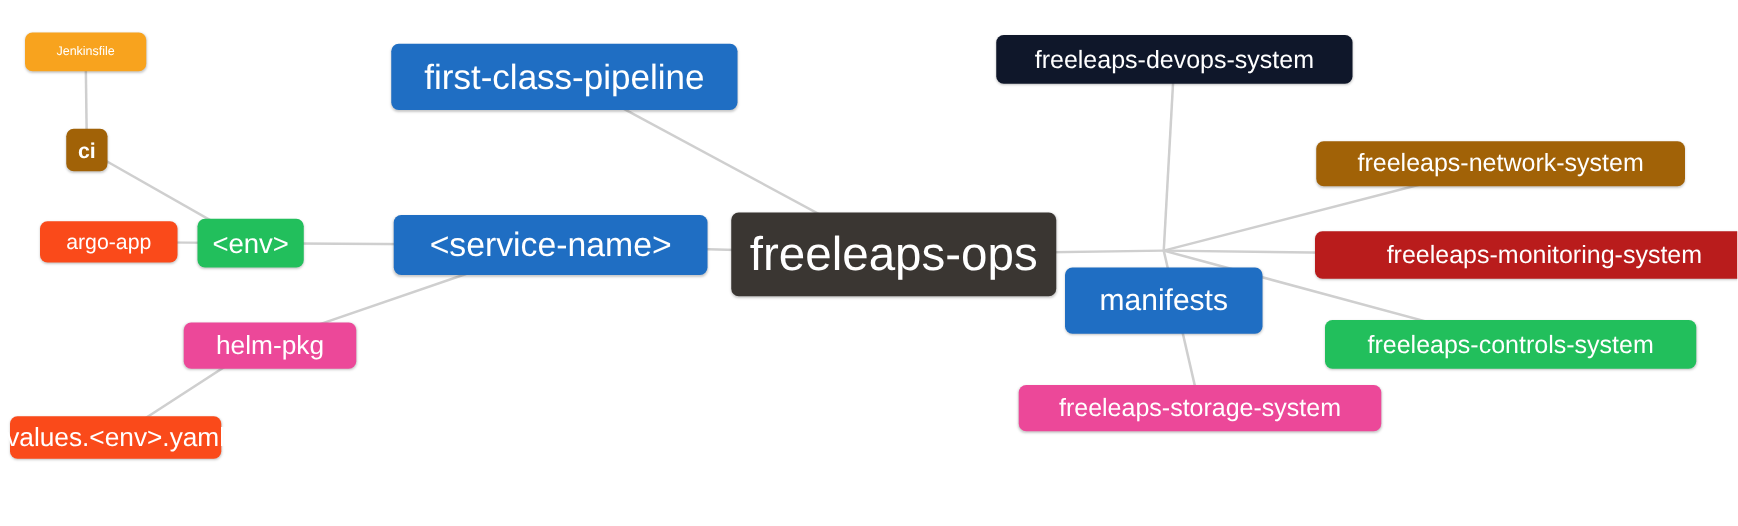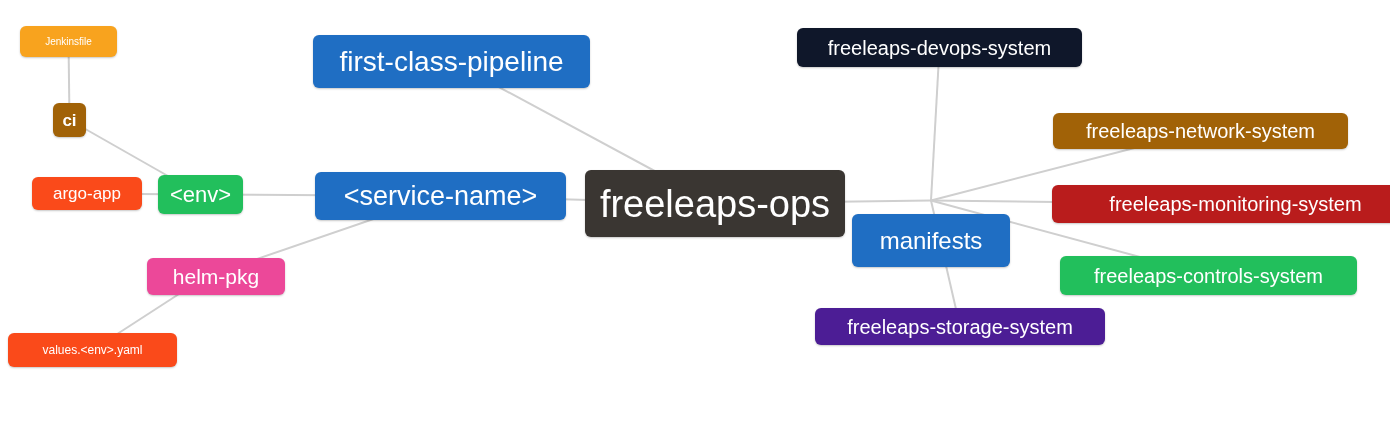--- a/index.html
+++ b/index.html
@@ -57,23 +57,23 @@
       <line x1="931" y1="200.5" x2="1214.5" y2="204" stroke="#CFCFCF" stroke-width="2"></line>
       <line x1="931" y1="200.5" x2="1208.5" y2="275.5" stroke="#CFCFCF" stroke-width="2"></line>
       <line x1="931" y1="200.5" x2="960" y2="326.5" stroke="#CFCFCF" stroke-width="2"></line>
     </svg>
 
   <div class="node" style="left: 20px; top: 26px; width: 97px; height: 31px; background: rgb(248, 163, 30); color: rgb(255, 255, 255); font-size: 10px; font-weight: 400;">Jenkinsfile</div>
   <div class="node" style="left: 53px; top: 103px; width: 33px; height: 34px; background: #a16207; color: rgb(255, 255, 255); font-size: 17px; font-weight: 700;">ci</div>
   <div class="node" style="left: 32px; top: 177px; width: 110px; height: 33px; background: rgb(250, 74, 26); color: rgb(255, 255, 255); font-size: 17px; font-weight: 400;">argo-app</div>
   <div class="node" style="left: 158px; top: 175px; width: 85px; height: 39px; background: rgb(34, 191, 92); color: rgb(255, 255, 255); font-size: 22px; font-weight: 400;">&lt;env&gt;</div>
   <div class="node" style="left: 147px; top: 258px; width: 138px; height: 37px; background: #ec4899; color: rgb(255, 255, 255); font-size: 21px; font-weight: 400;">helm-pkg</div>
-  <div class="node" style="left: 8px; top: 333px; width: 169px; height: 34px; background: rgb(250, 74, 26); color: rgb(255, 255, 255); font-size: 12px; font-weight: 400;">values.&lt;env&gt;.yaml</div>
+  <div class="node" style="left: 8px; top: 333px; width: 169px; height: 34px; background: rgb(250, 74, 26); color: rgb(255, 255, 255); font-size: 21px; font-weight: 400;">values.&lt;env&gt;.yaml</div>
   <div class="node" style="left: 313px; top: 35px; width: 277px; height: 53px; background: rgb(31, 110, 195); color: rgb(255, 255, 255); font-size: 28px; font-weight: 400;">first-class-pipeline</div>
   <div class="node" style="left: 315px; top: 172px; width: 251px; height: 48px; background: rgb(31, 110, 195); color: rgb(255, 255, 255); font-size: 27px; font-weight: 400;">&lt;service-name&gt;</div>
   <div class="node" style="left: 585px; top: 170px; width: 260px; height: 67px; background: rgb(58, 54, 50); color: rgb(255, 255, 255); font-size: 38px; font-weight: 400;">freeleaps-ops</div>
   <div class="node" style="left: 852px; top: 174px; width: 158px; height: 53px; background: rgb(31, 110, 195); color: rgb(255, 255, 255); font-size: 24px; font-weight: 400; margin-top: 40px;">manifests</div>
   <div class="node" style="left: 797px; top: 28px; width: 285px; height: 39px; background: #0f172a; color: rgb(255, 255, 255); font-size: 20px; font-weight: 400;">freeleaps-devops-system</div>
   <div class="node" style="left: 1053px; top: 113px; width: 295px; height: 36px; background: #a16207; color: rgb(255, 255, 255); font-size: 20px; font-weight: 400;">freeleaps-network-system</div>
   <div class="node" style="left: 1052px; top: 185px; width: 367px; height: 38px; background: #b91c1c; color: rgb(255, 255, 255); font-size: 20px; font-weight: 400;">freeleaps-monitoring-system</div>
   <div class="node" style="left: 1060px; top: 256px; width: 297px; height: 39px; background: rgb(34, 191, 92); color: rgb(255, 255, 255); font-size: 20px; font-weight: 400; text-align: right;">freeleaps-controls-system</div>
-  <div class="node" style="left: 815px; top: 308px; width: 290px; height: 37px; background: #4c1d95; color: rgb(255, 255, 255); font-size: 20px; font-weight: 400;">freeleaps-storage-system</div>
+  <div class="node" style="left: 815px; top: 308px; width: 290px; height: 37px; background: #ec4899; color: rgb(255, 255, 255); font-size: 20px; font-weight: 400;">freeleaps-storage-system</div>
 </div>
 
 </body></html>

